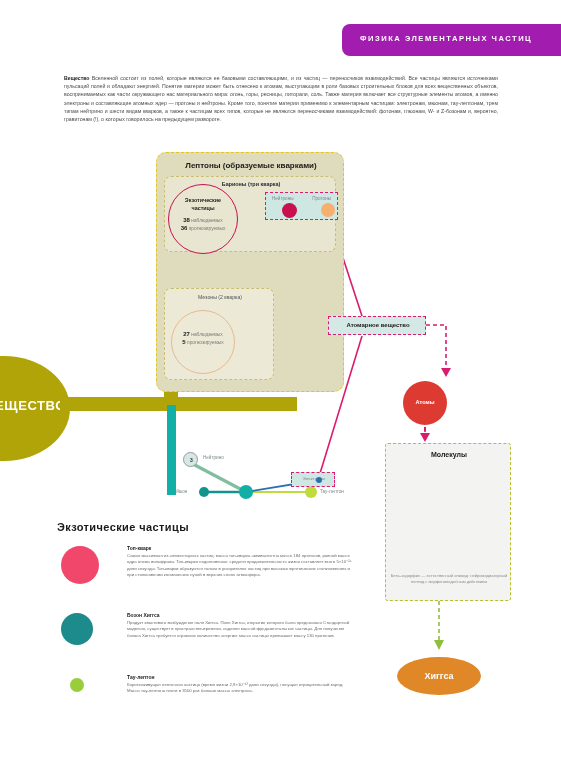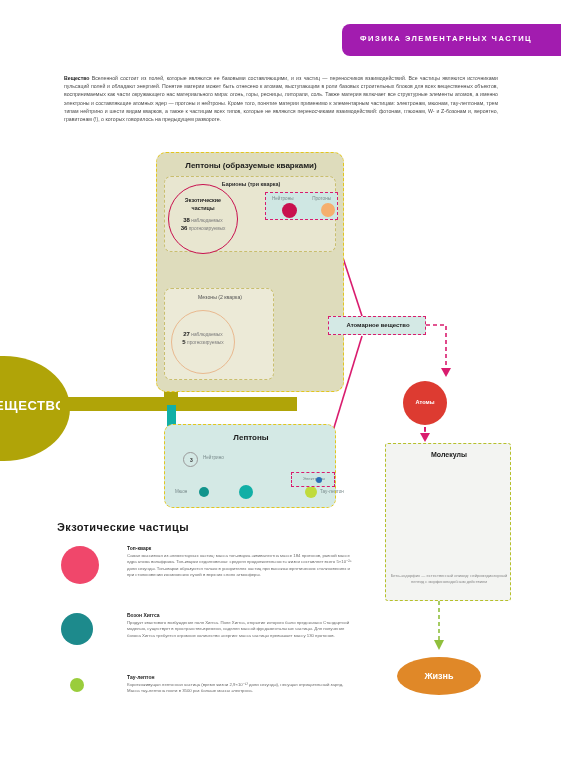--- a/index.html
+++ b/index.html
@@ -351,23 +351,20 @@
   </div>
   <div class="meson-circle">
     <div class="t2">
       <b>27</b>
       <span>наблюдаемых</span><br>
       <b>5</b>
       <span>прогнозируемых</span>
     </div>
   </div>
 
-  <div class="box leptons-box">
-    <div class="leptons-title">Лептоны</div>
-  </div>
   <div class="dot dot-neutrino">
     <span>3</span>
   </div>
   <div class="lepton-label" style="left:203px;top:455px">Нейтрино</div>
   <div class="dot dot-muon"></div>
   <div class="lepton-label" style="left:175px;top:489px">Мюон</div>
   <div class="dot dot-hub"></div>
   <div class="dot dot-tau"></div>
   <div class="lepton-label" style="left:320px;top:489px">Тау-лептон</div>
   <div class="box electrons-box">
@@ -379,21 +376,21 @@
     <span>Атомарное вещество</span>
   </div>
   <div class="atoms-circle">
     <span>Атомы</span>
   </div>
   <div class="box molecules-box">
     <div class="molecules-title">Молекулы</div>
     <div class="molecules-caption">Бета-эндорфин — естественный опиоид: нейромедиаторный пептид с морфиноподобным действием</div>
   </div>
   <div class="life-oval">
-    <span>Жизнь</span>
+    <span>Хиггса</span>
   </div>
 
   <div class="legend-title">Экзотические частицы</div>
 
   <div class="legend-item legend-1">
     <div class="legend-swatch"></div>
     <div class="legend-text">
       <p class="legend-h">Топ-кварк</p>
       <p class="legend-p">Самая массивная из элементарных частиц: масса топ-кварка эквивалентна массе 184 протонов, равной массе ядра атома вольфрама. Топ-кварки недолговечны: средняя продолжительность жизни составляет всего 5×10⁻²⁵ доли секунды. Топ-кварки образуются только в ускорителях частиц при высокоэнергетических столкновениях и при столкновении космических лучей в верхних слоях атмосферы.</p>
     </div>

